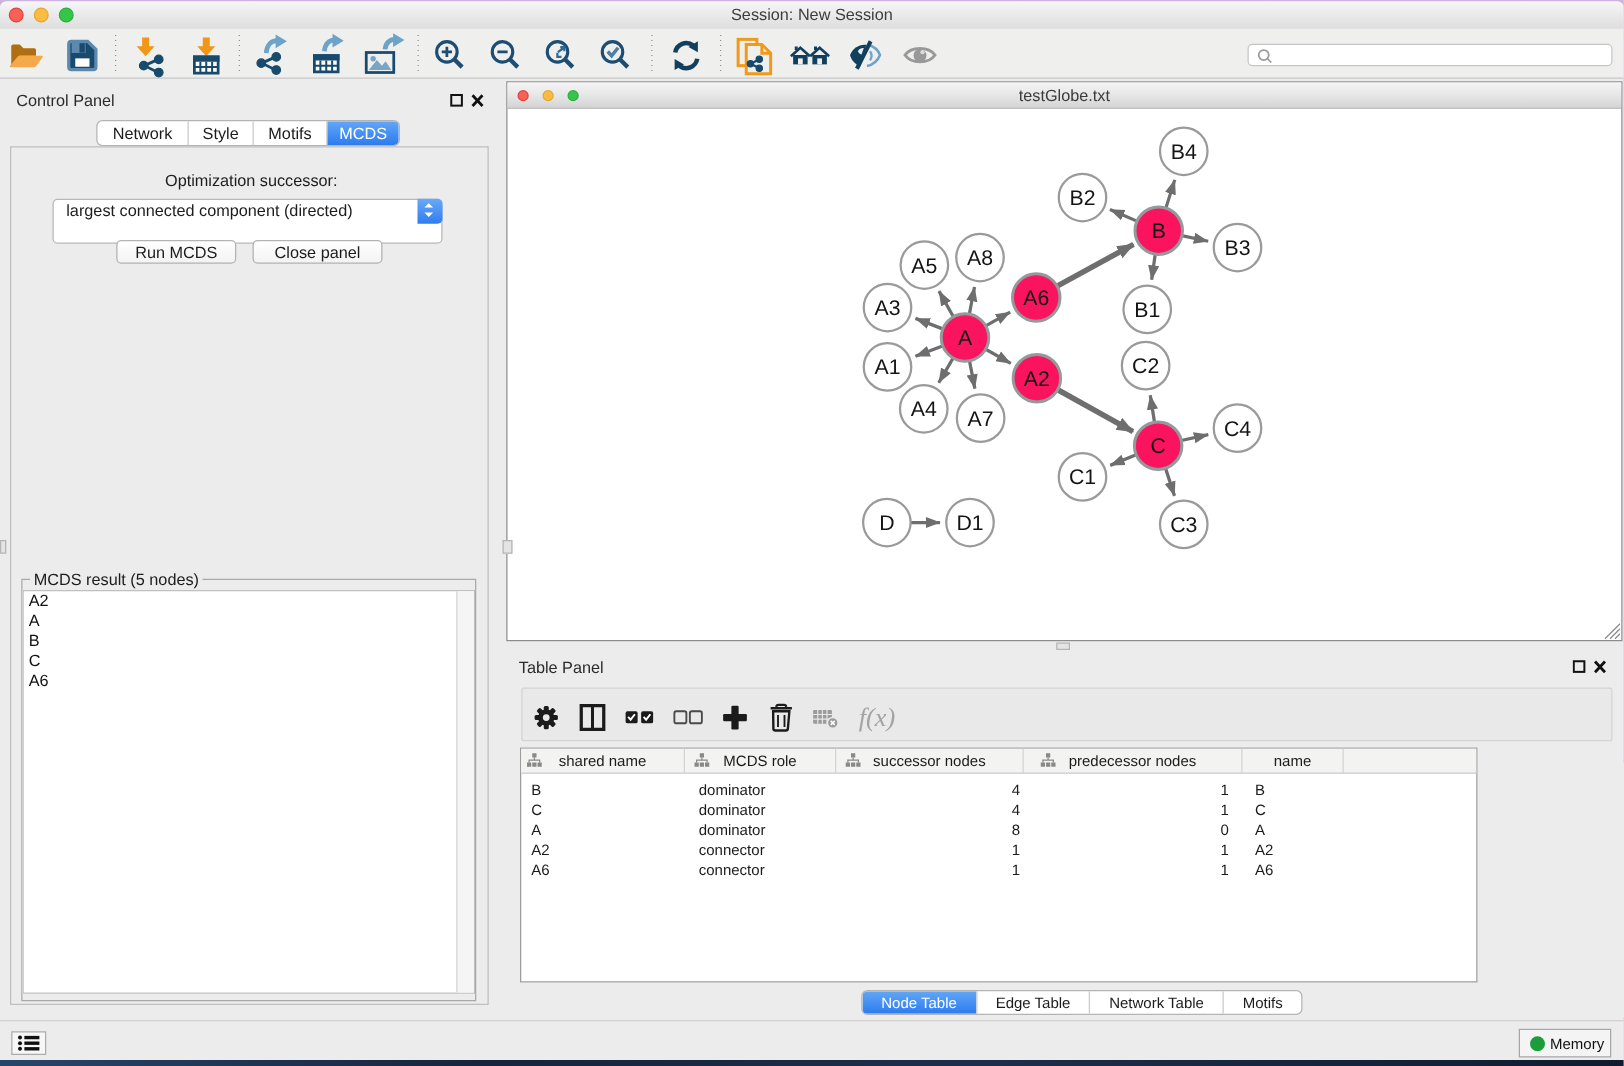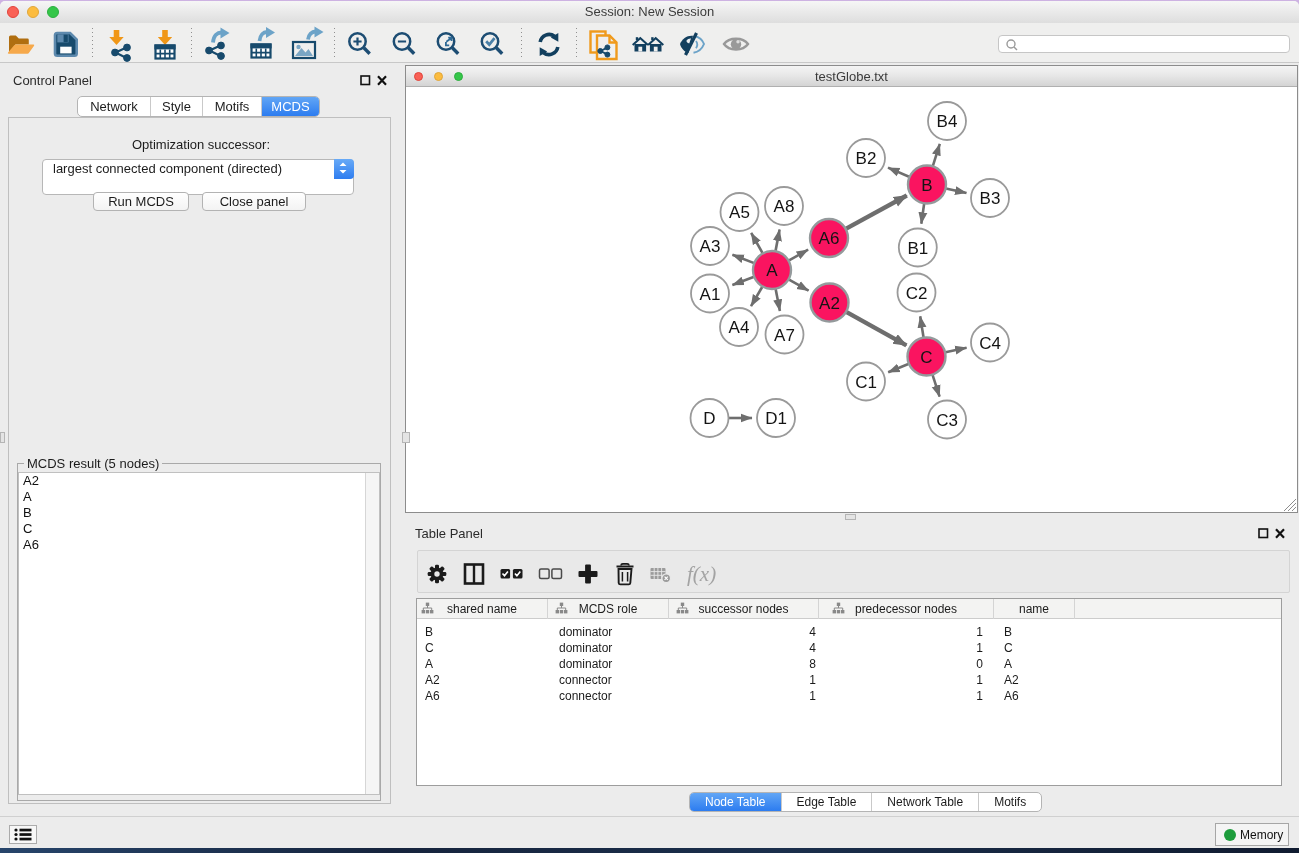--- a/index.html
+++ b/index.html
@@ -35,21 +35,21 @@
 
 #nw{position:absolute;left:405px;top:64px;width:893px;height:448px;border:1px solid #8c8c8c;background:#fff}
 #nwtb{position:absolute;left:0;top:0;width:100%;height:21px;background:linear-gradient(#f4f4f4,#e8e8e8 45%,#d4d4d4);border-bottom:1px solid #b0b0b0}
 #nwtitle{position:absolute;width:100%;text-align:center;top:3px;font-size:13px;color:#3a3a3a}
 #graph{position:absolute;left:0;top:21px}
 
 .handle{position:absolute;background:#e4e4e4;border:1px solid #b5b5b5}
 
 #tp{position:absolute;left:403px;top:519px;width:896px;height:297px}
 #tptools{position:absolute;left:14px;top:30px;width:873px;height:43px;background:#e9e9e9;border:1px solid #d4d4d4;border-radius:2px}
-#tbl{position:absolute;left:13px;top:78px;width:866px;height:188px;background:#fff;border:1px solid #9d9d9d}
+#tbl{position:absolute;left:13px;top:78px;width:766px;height:188px;background:#fff;border:1px solid #9d9d9d}
 #thead{position:absolute;left:0;top:0;width:100%;height:20px;background:#f3f3f2;border-bottom:1px solid #cccccc}
 .th{position:absolute;top:0;height:20px;border-right:1px solid #d4d4d4;font-size:12px;color:#1b1b1b;text-align:center;line-height:20px}
 .td{position:absolute;font-size:12px;color:#1b1b1b;height:16px;line-height:16px}
 .num{text-align:right}
 .hico{position:absolute;top:3px}
 #btabs{position:absolute;left:286px;top:272px;height:20px;display:flex;border:1px solid #b4b4b4;border-radius:5px;background:#fff;overflow:hidden}
 .btab{font-size:12px;color:#1c1c1c;padding:0 15px;line-height:19px;border-right:1px solid #c9c9c9}
 .btab:last-child{border-right:none}
 
 #status{position:absolute;left:0;top:815px;width:1299px;height:33px;background:#ececec;border-top:1px solid #d0d0d0}

